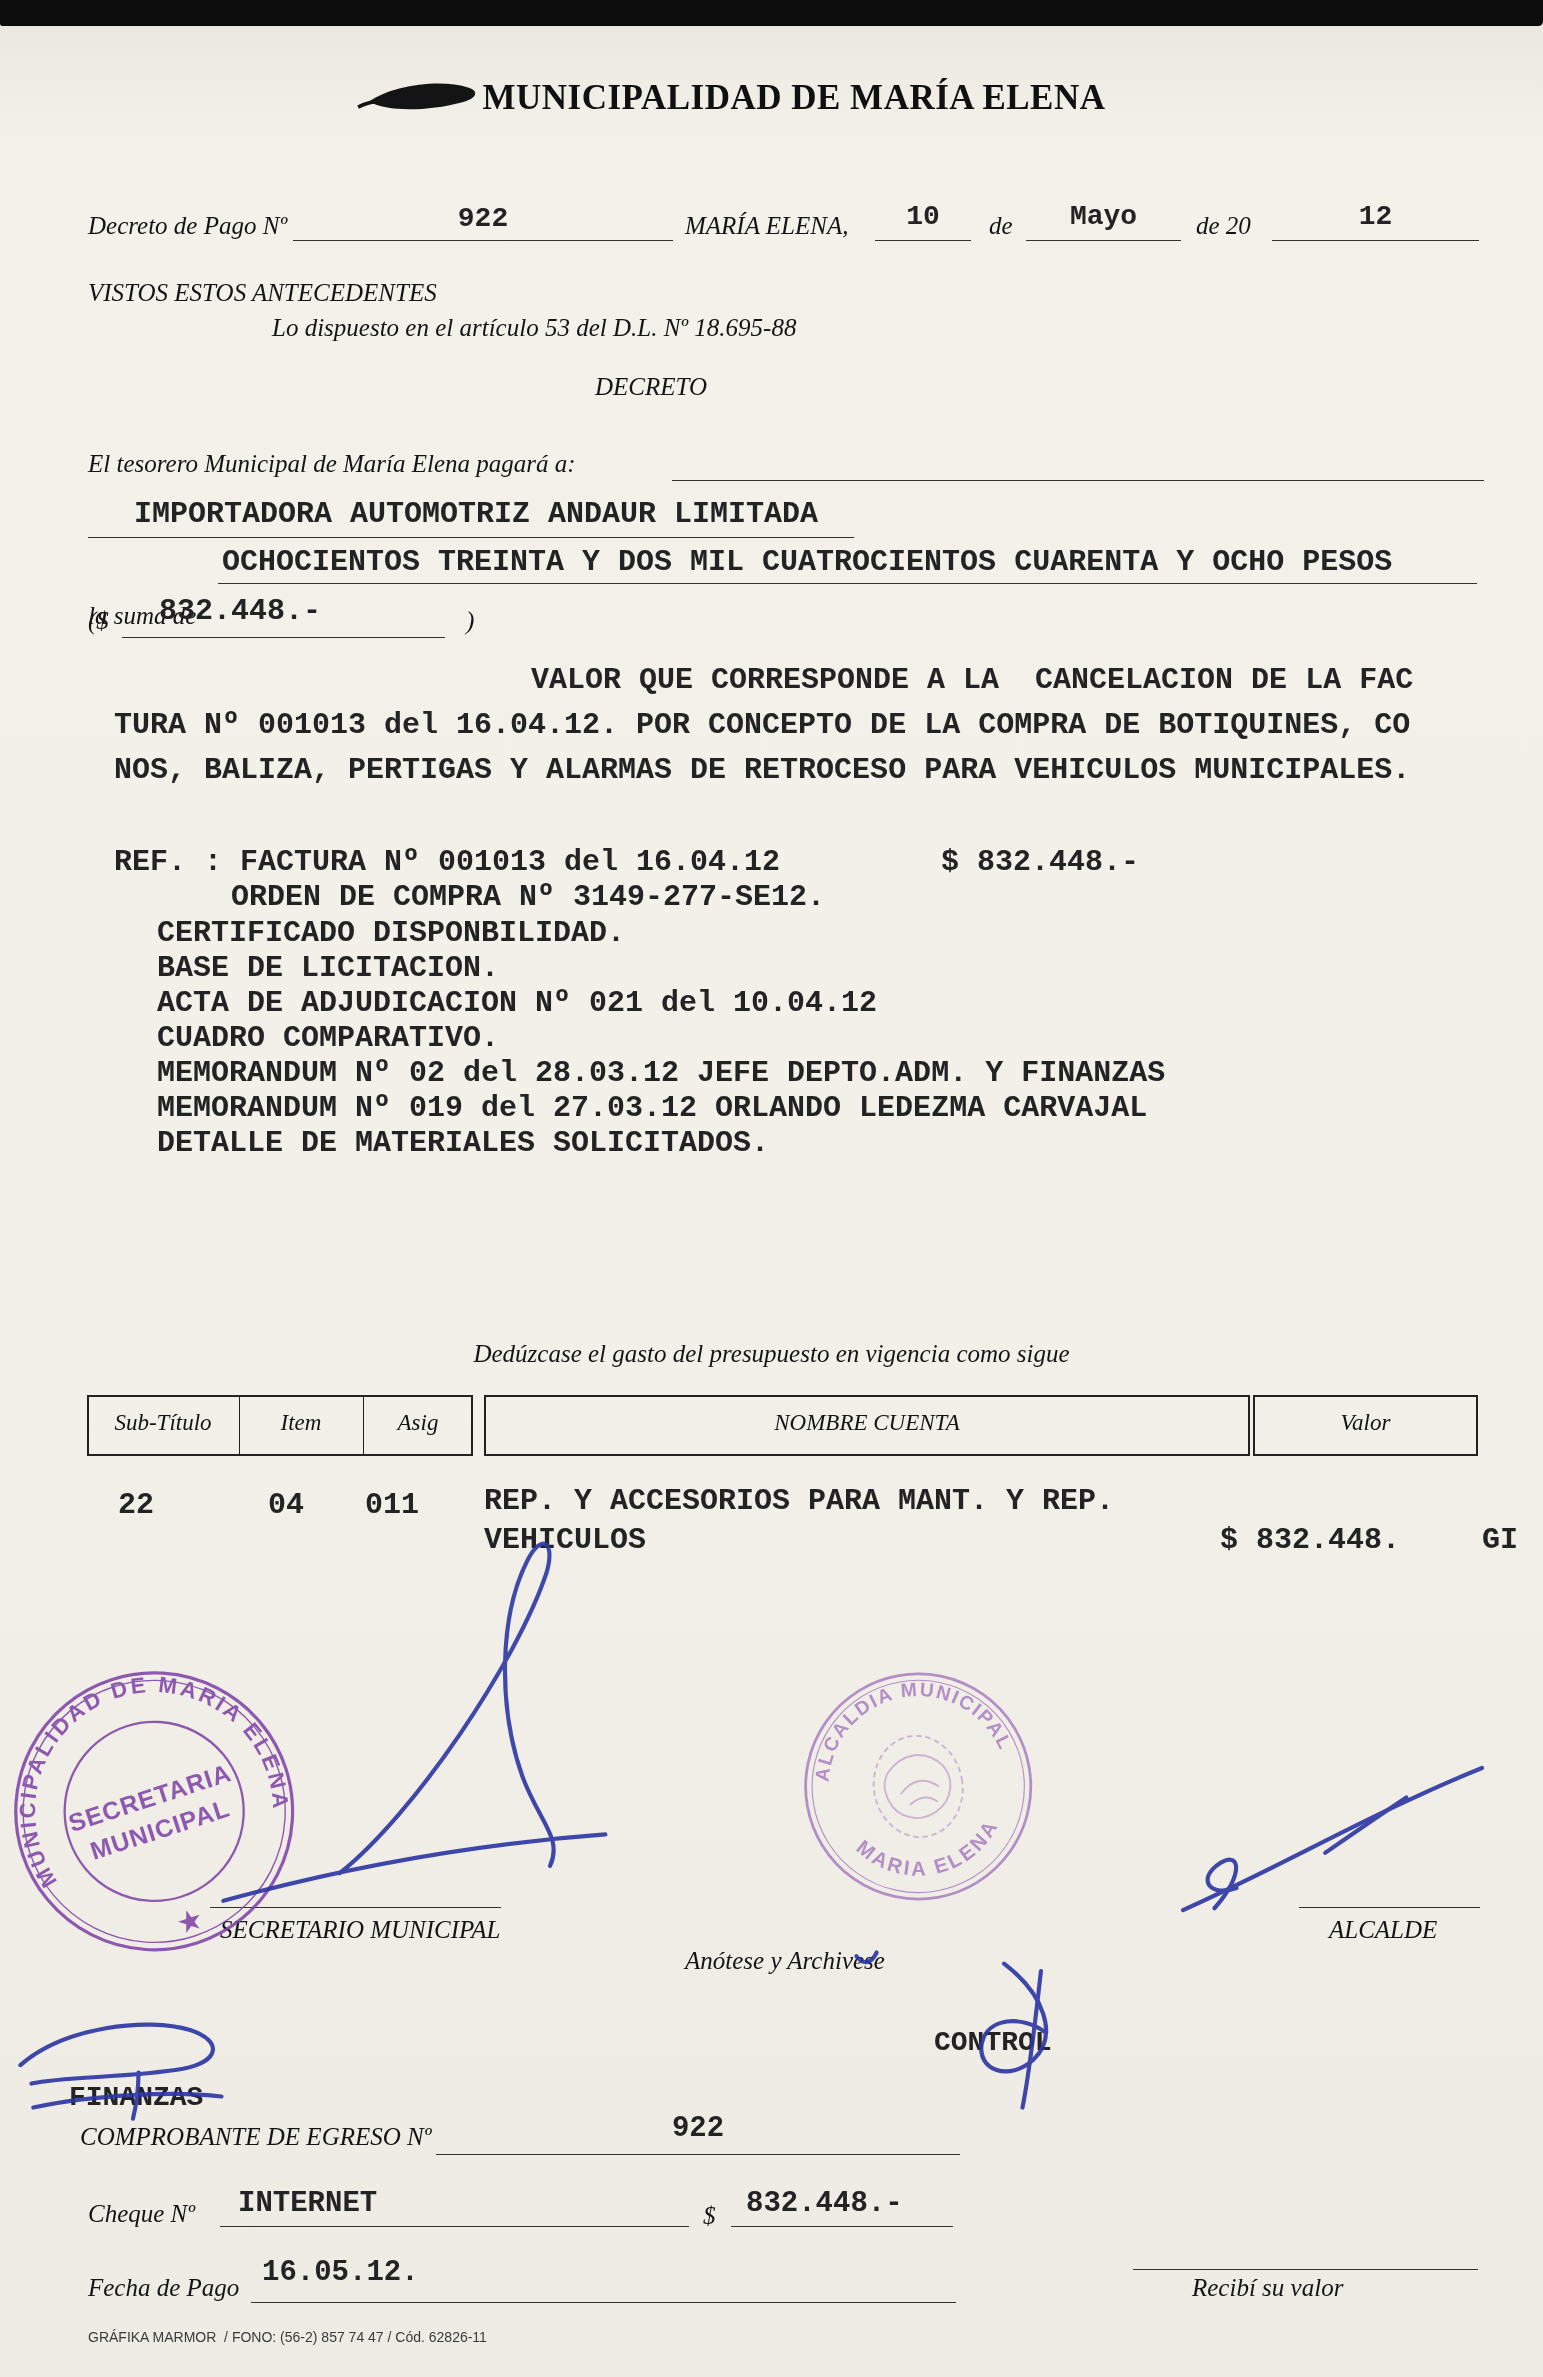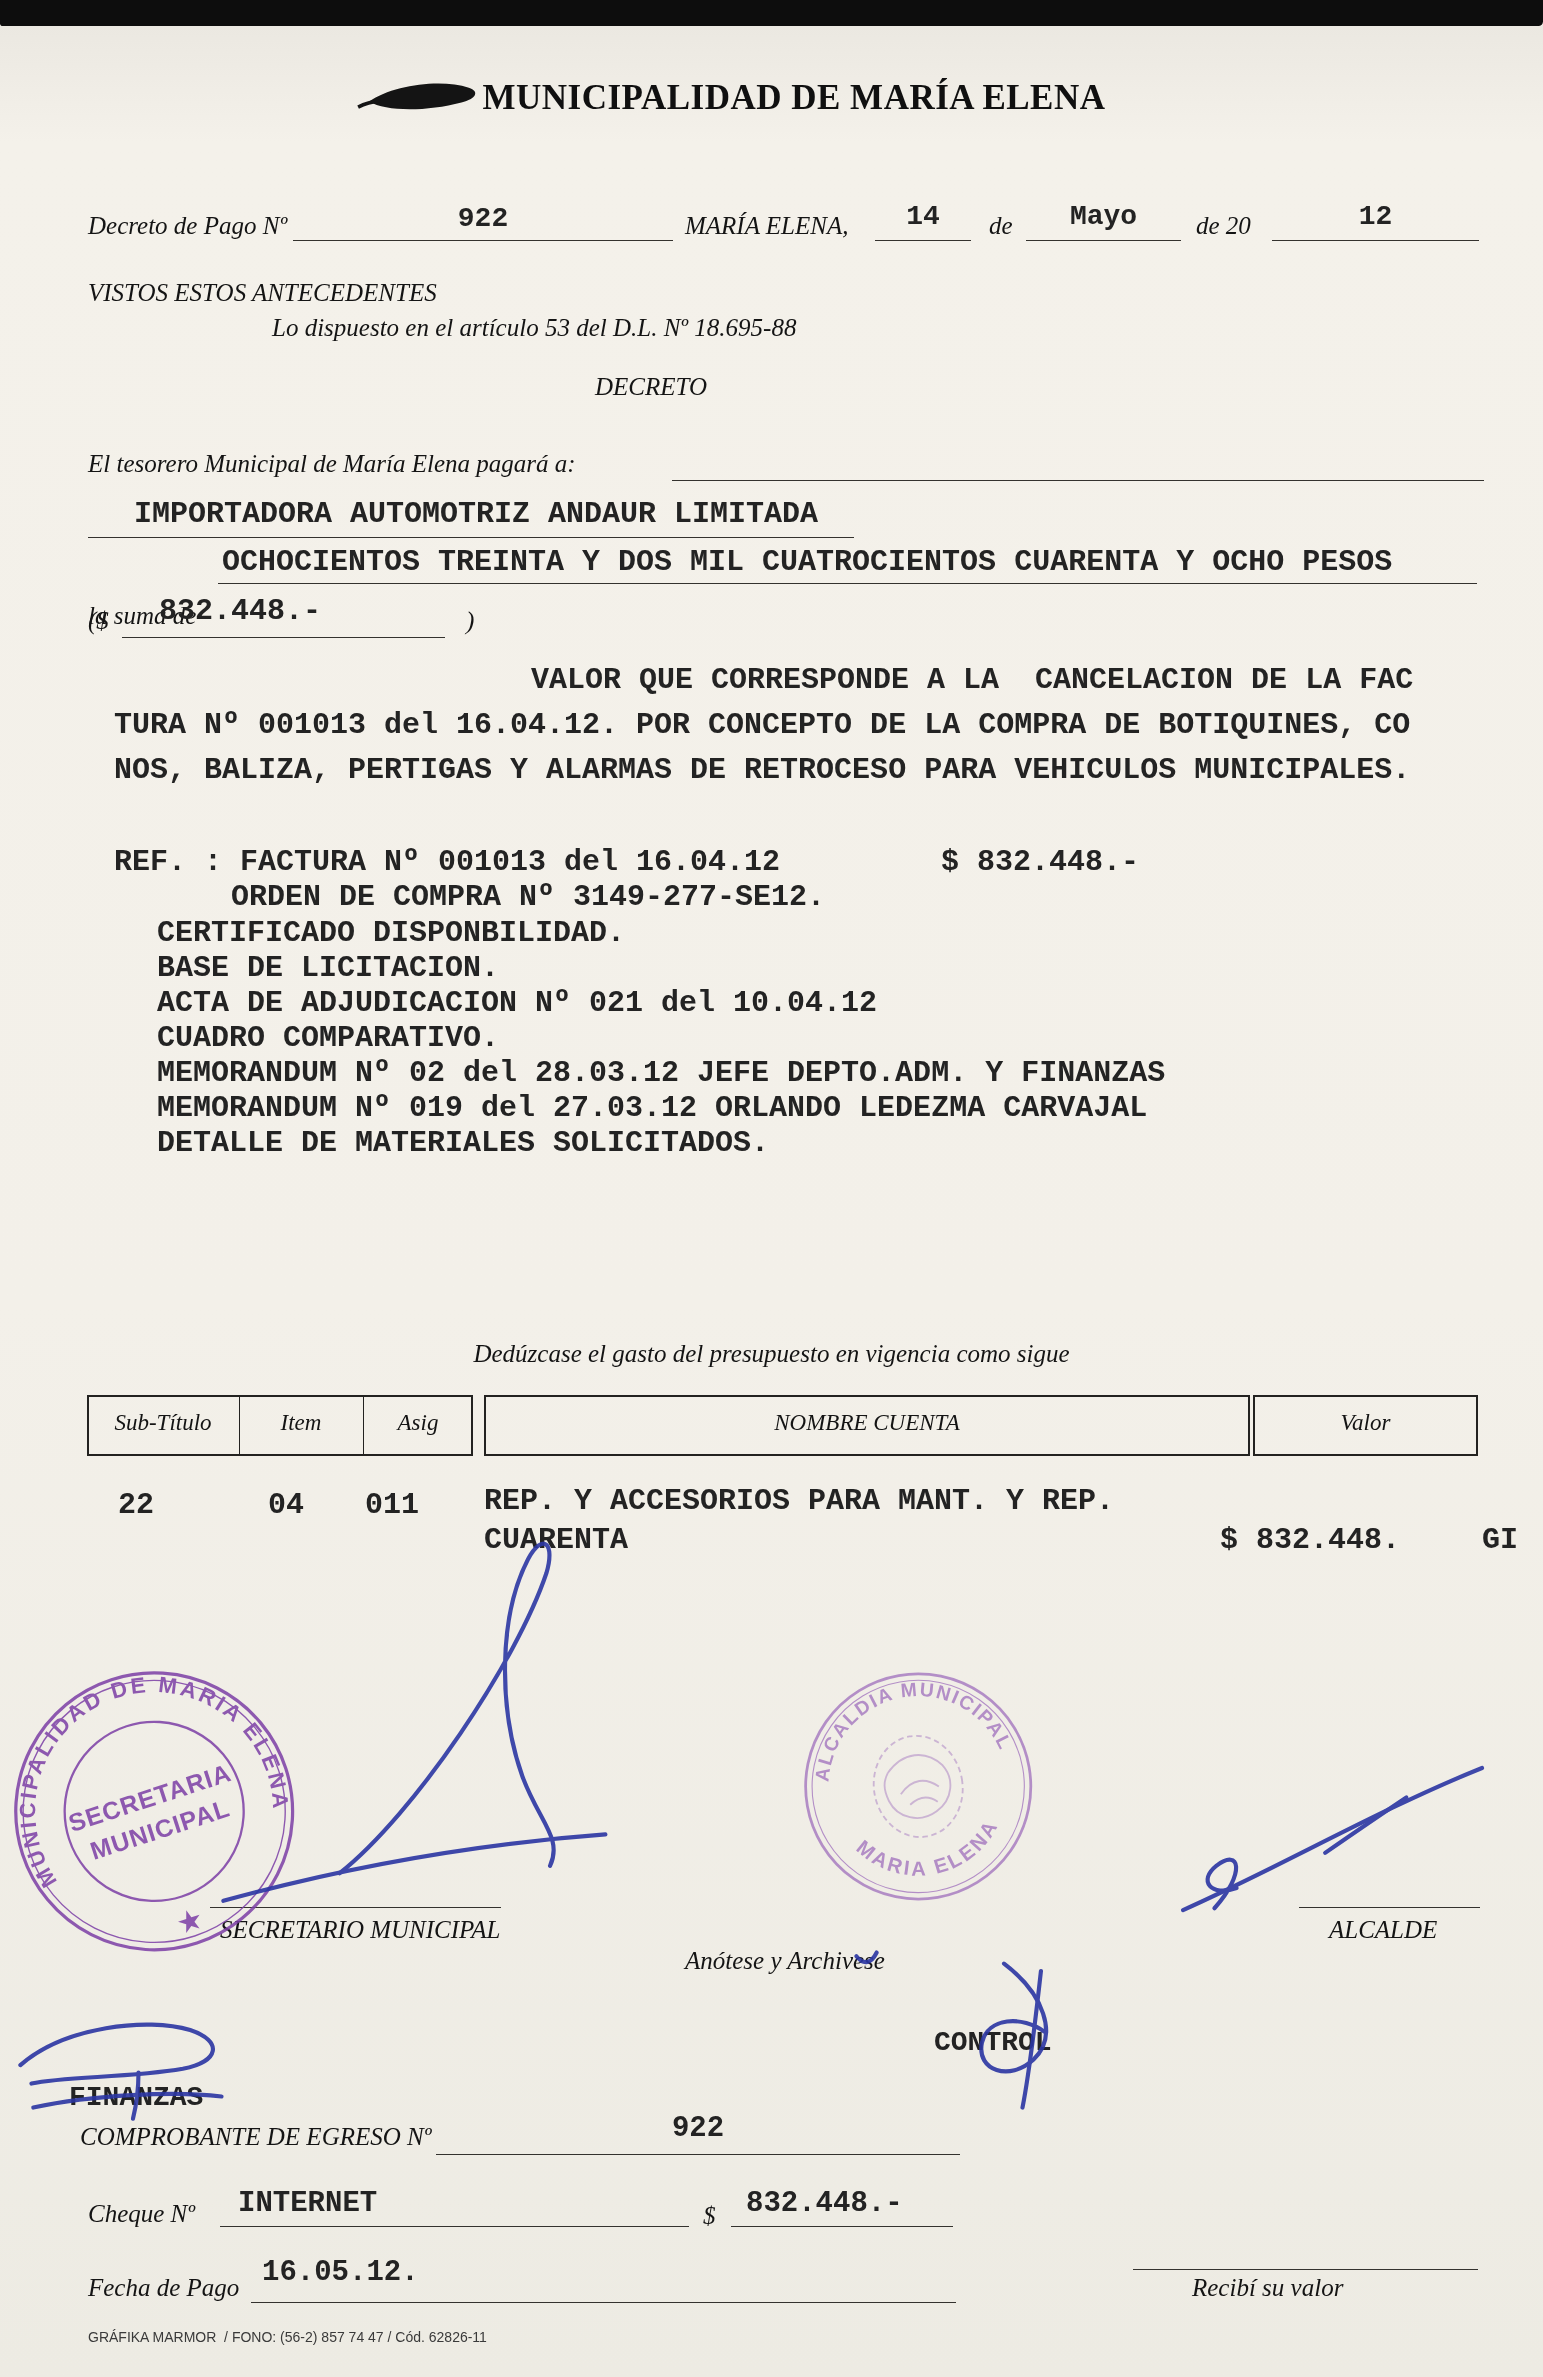--- a/index.html
+++ b/index.html
@@ -27,21 +27,21 @@
 
   <div class="scanbar"></div>
 
   <div class="ser-b ctr" style="left:480px;top:78px;width:628px;">MUNICIPALIDAD DE MARÍA ELENA</div>
 
   <span class="it" style="left:88px;top:212px;">Decreto de Pago Nº</span>
   <div class="rule" style="left:293px;top:240px;width:380px;"></div>
   <span class="mono ctr" style="left:293px;top:203px;width:380px;font-size:28px;">922</span>
   <span class="it" style="left:685px;top:212px;">MARÍA ELENA,</span>
   <div class="rule" style="left:875px;top:240px;width:96px;"></div>
-  <span class="mono ctr" style="left:875px;top:201px;width:96px;font-size:28px;">14</span>
+  <span class="mono ctr" style="left:875px;top:201px;width:96px;font-size:28px;">10</span>
   <span class="it" style="left:989px;top:212px;">de</span>
   <div class="rule" style="left:1026px;top:240px;width:155px;"></div>
   <span class="mono ctr" style="left:1026px;top:201px;width:155px;font-size:28px;">Mayo</span>
   <span class="it" style="left:1196px;top:212px;">de 20</span>
   <div class="rule" style="left:1272px;top:240px;width:207px;"></div>
   <span class="mono ctr" style="left:1272px;top:201px;width:207px;font-size:28px;">12</span>
 
   <span class="it" style="left:88px;top:279px;">VISTOS ESTOS ANTECEDENTES</span>
   <span class="it" style="left:272px;top:314px;">Lo dispuesto en el artículo 53 del D.L. Nº 18.695-88</span>
   <span class="it ctr" style="left:0;top:373px;width:1302px;">DECRETO</span>
@@ -86,21 +86,21 @@
   <span class="it ctr" style="left:87px;top:1410px;width:152px;font-size:23px;">Sub-Título</span>
   <span class="it ctr" style="left:239px;top:1410px;width:124px;font-size:23px;">Item</span>
   <span class="it ctr" style="left:363px;top:1410px;width:110px;font-size:23px;">Asig</span>
   <span class="it ctr" style="left:484px;top:1410px;width:766px;font-size:23px;">NOMBRE CUENTA</span>
   <span class="it ctr" style="left:1253px;top:1410px;width:225px;font-size:23px;">Valor</span>
 
   <span class="mono" style="left:118px;top:1488px;">22</span>
   <span class="mono" style="left:268px;top:1488px;">04</span>
   <span class="mono" style="left:365px;top:1488px;">011</span>
   <span class="mono" style="left:484px;top:1484px;">REP. Y ACCESORIOS PARA MANT. Y REP.</span>
-  <span class="mono" style="left:484px;top:1523px;">CUARENTA</span>
+  <span class="mono" style="left:484px;top:1523px;">VEHICULOS</span>
   <span class="mono" style="left:1220px;top:1523px;">$ 832.448.</span>
   <span class="mono" style="left:1482px;top:1523px;">GI</span>
 
   <div class="rule" style="left:210px;top:1907px;width:291px;"></div>
   <span class="it" style="left:220px;top:1916px;">SECRETARIO MUNICIPAL</span>
   <span class="it" style="left:685px;top:1947px;">Anótese y Archivese</span>
   <div class="rule" style="left:1299px;top:1907px;width:181px;"></div>
   <span class="it" style="left:1329px;top:1916px;">ALCALDE</span>
   <span class="mono" style="left:934px;top:2027px;font-size:28px;">CONTROL</span>
   <span class="mono" style="left:69px;top:2082px;font-size:28px;">FINANZAS</span>

